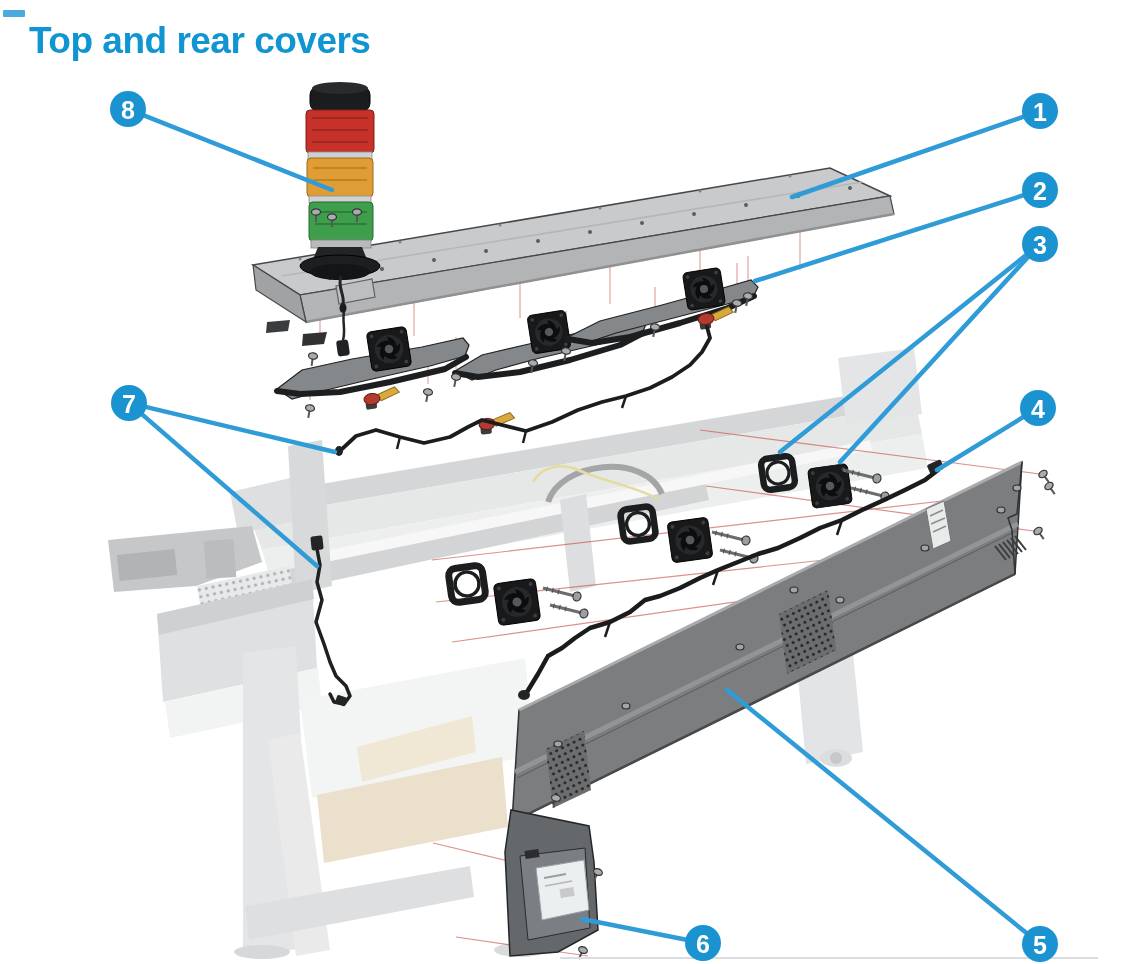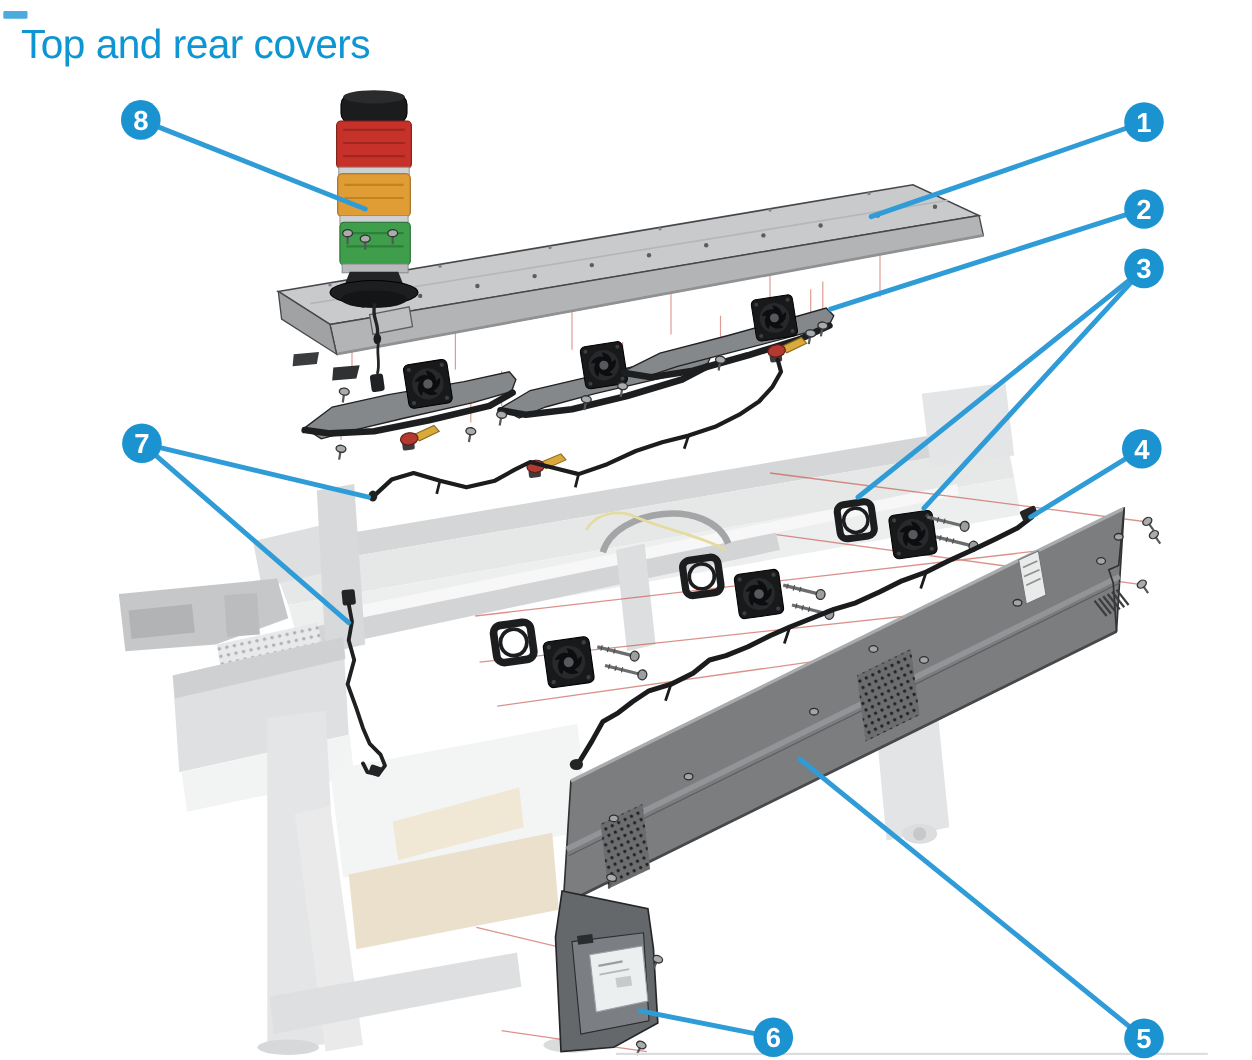--- a/index.html
+++ b/index.html
@@ -12,22 +12,22 @@
     width:1138px;height:964px;
     background:#ffffff;
     overflow:hidden;
     font-family:"Liberation Sans",sans-serif;
   }
   .corner-mark{
     position:absolute;left:3px;top:10px;width:22px;height:7px;
     background:#2e9bd6;opacity:.85;border-radius:1px;
   }
   h1.fig-title{
-    position:absolute;left:19px;top:20px;margin:0;
-    font-size:37px;font-weight:400;letter-spacing:-0.5px;
+    position:absolute;left:29px;top:20px;margin:0;
+    font-size:37px;font-weight:700;letter-spacing:-0.5px;
     color:var(--title-color);
   }
   svg.diagram{position:absolute;left:0;top:0;}
   .callout-num{
     font-family:"Liberation Sans",sans-serif;
     font-size:25px;font-weight:700;fill:#ffffff;
   }
 </style>
 </head>
 <body>

